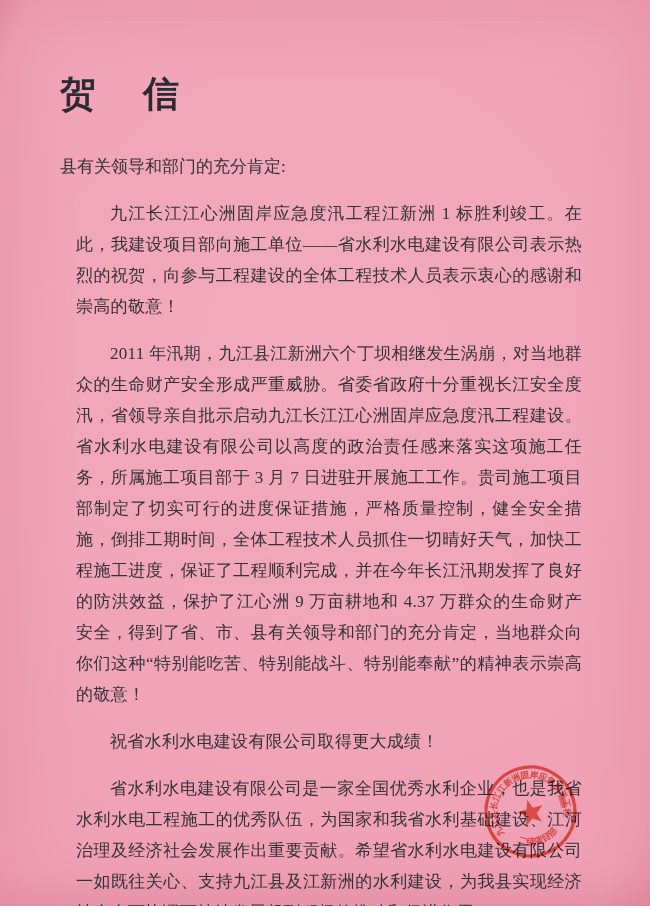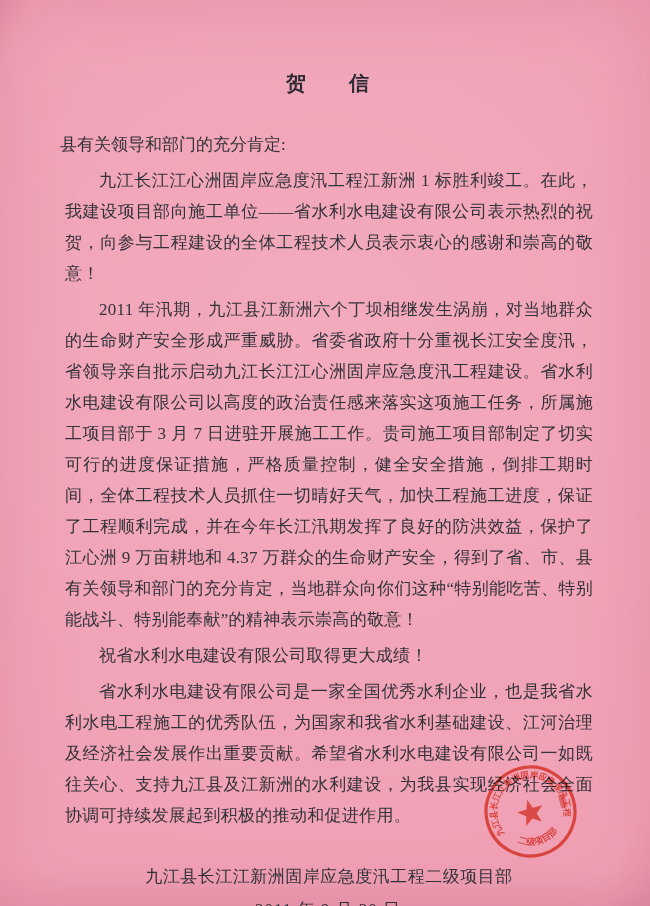--- a/index.html
+++ b/index.html
@@ -22,36 +22,35 @@
       linear-gradient(115deg, rgba(110,30,55,0.10) 0%, rgba(110,30,55,0) 3%),
       linear-gradient(-65deg, rgba(110,30,55,0.07) 0%, rgba(110,30,55,0) 5%),
       linear-gradient(0deg, rgba(110,30,55,0.06) 0%, rgba(110,30,55,0) 4%),
       radial-gradient(140% 100% at 50% 38%, rgba(255,255,255,0.10) 0%, rgba(255,255,255,0) 60%),
       #f1a1b5;
     box-shadow: inset 0 0 70px rgba(205,100,130,0.30);
     color: #33323a;
   }
   .letter-title {
     margin: 0 0 32px 0;
-    text-align: center;
-    font-size: 20px;
+    font-size: 36px;
     font-weight: bold;
     letter-spacing: 3px;
     word-spacing: 32px;
     color: #2c2b33;
   }
   .salutation {
     font-size: 17px;
     line-height: 31px;
     margin: 0;
   }
   .para {
     font-size: 17px;
     line-height: 31px;
-    margin: 5px;
+    margin: 16px;
     text-indent: 2em;
     text-align: justify;
     letter-spacing: 0.3px;
   }
   .signature-block {
     margin-top: 29px;
     text-align: center;
     font-size: 17px;
     line-height: 33px;
     position: relative;

